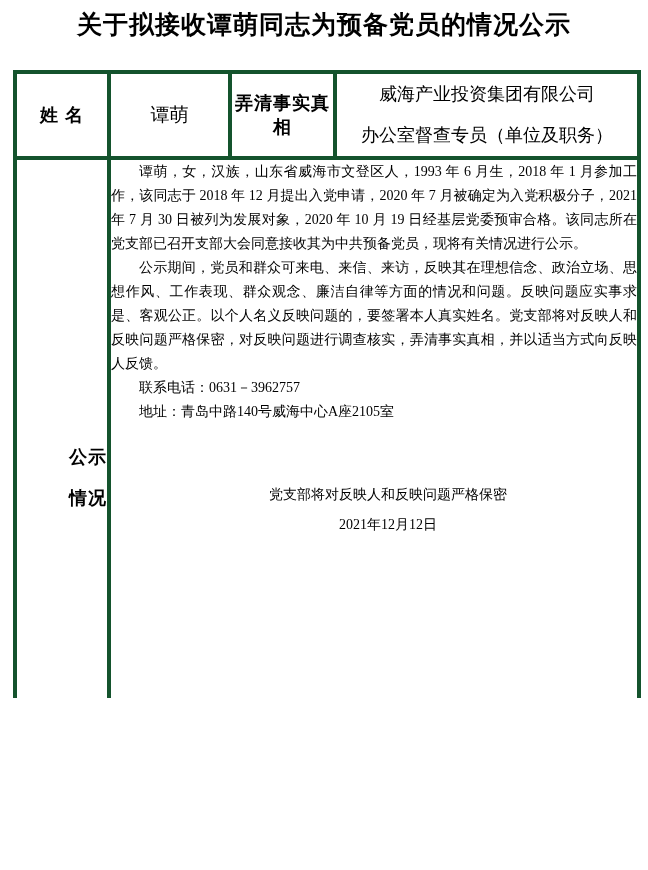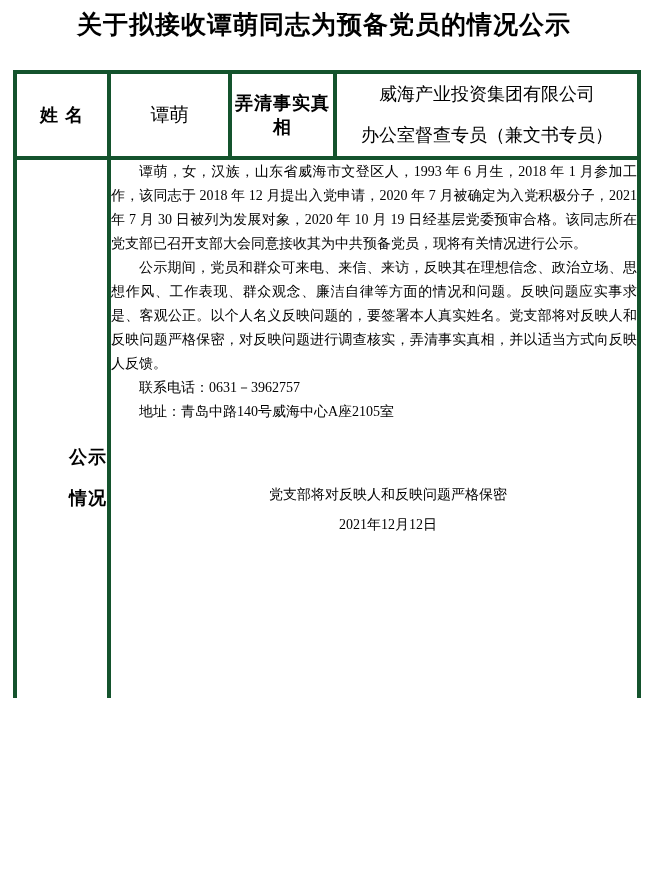--- a/index.html
+++ b/index.html
@@ -106,21 +106,21 @@
       <col style="width:304px">
     </colgroup>
 
     <tbody>
         <tr class="row-name">
       <td class="hdr">姓 名</td>
       <td class="val">谭萌</td>
       <td class="hdr">弄清事实真相</td>
       <td class="val unit-cell">
         <div>威海产业投资集团有限公司</div>
-        <div>办公室督查专员（兼文书专员）</div>
+        <div>办公室督查专员（单位及职务）</div>
       </td>
     </tr>
 
 
     <tr class="row-detail">
       <td class="hdr detail-label">
         <div>公示</div>
         <div>情况</div>
       </td>
       <td class="content-cell" colspan="3">

